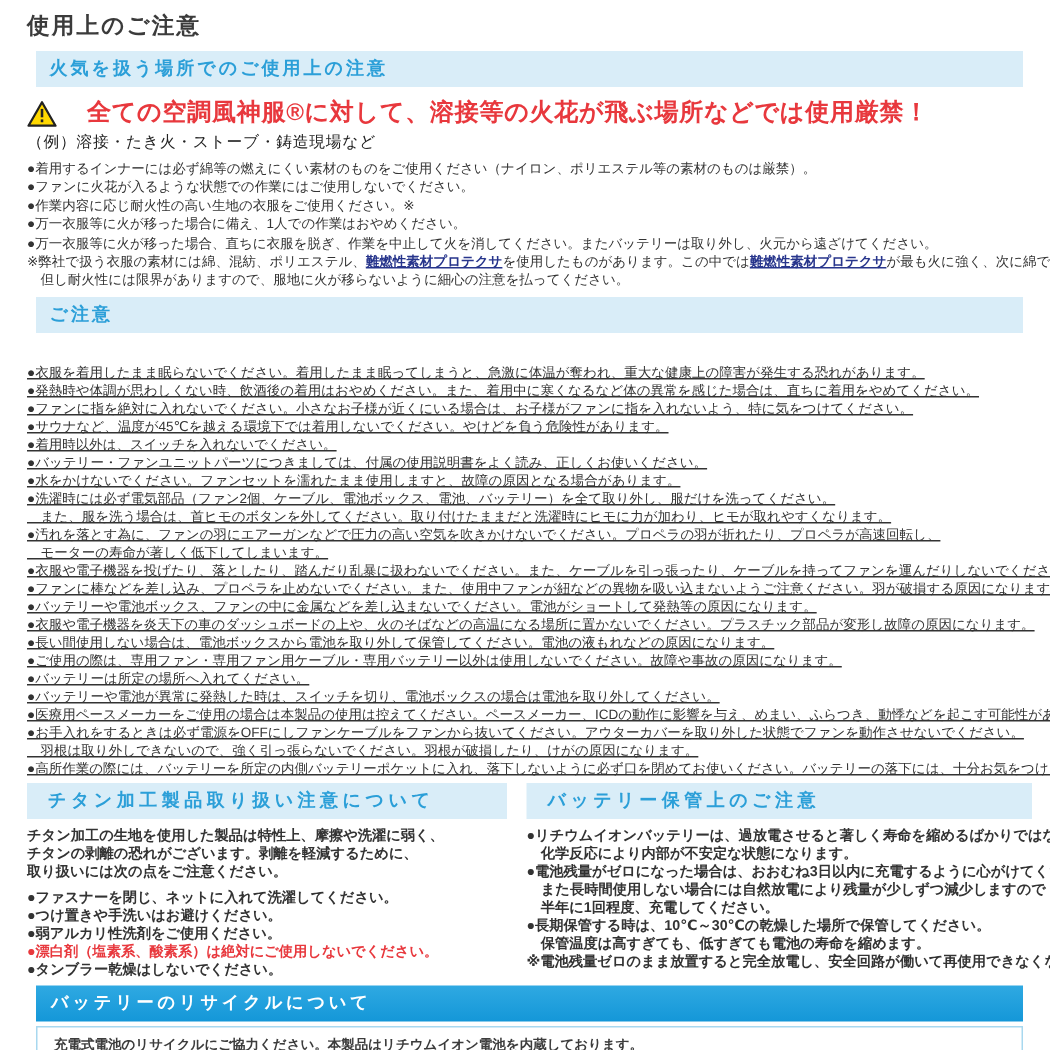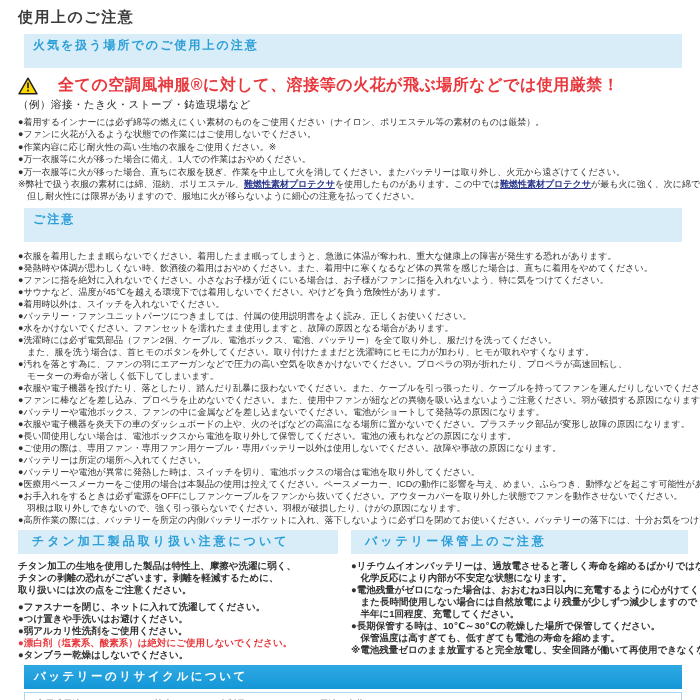--- a/index.html
+++ b/index.html
@@ -10,21 +10,21 @@
   }
   .page{padding:8px 12px 0 18px;box-sizing:border-box;}
   .page-title{
     font-size:15px;font-weight:bold;color:#3b3b3b;
     margin:0 0 7px 0;letter-spacing:1.5px;
   }
   .banner{margin-left:6px;width:658px;box-sizing:border-box;}
   .banner.light{
     background:#d9edf8;color:#2b9fd8;
     font-size:12px;font-weight:bold;letter-spacing:2px;
-    padding:3px 9px 14px 9px;
+    padding:3px 9px 4px 9px;
   }
   .banner.solid{
     background:linear-gradient(#2fa9e2,#1497d8);color:#ffffff;
     font-size:11.5px;font-weight:bold;letter-spacing:2.5px;
     padding:4px 10px 5px 10px;
   }
   .warning-row{display:flex;align-items:center;gap:20px;margin:7px 0 2px 0;}
   .warning-icon{flex:0 0 auto;display:block;}
   .warning-text{
     color:#e8383d;font-size:16px;font-weight:bold;letter-spacing:0.5px;
@@ -33,21 +33,21 @@
   .example{font-size:10.5px;font-weight:normal;color:#222222;margin:1px 0 4px 0;letter-spacing:0.5px;}
   .list .line{
     font-size:9px;line-height:12.4px;color:#333333;white-space:nowrap;
   }
   .caution-list .line{line-height:12px;}
   .line .u{color:#27358c;text-decoration:underline;font-weight:bold;}
   .line.red{color:#e8383d;}
   .line.small{font-size:7.5px;}
   .section-gap{height:5px;}
   .banner.caution{margin-top:5px;}
-  .caution-list{margin-top:8px;}
+  .caution-list{margin-top:20px;text-decoration:underline;}
   .columns{display:flex;gap:13px;margin-top:4px;}
   .col-left{width:320px;flex:0 0 auto;}
   .col-right{flex:1 1 auto;min-width:0;}
   .col-header{
     background:#d9edf8;color:#2b9fd8;
     font-size:12px;font-weight:bold;letter-spacing:3px;
     padding:3px 8px 4px 14px;margin-bottom:6px;
   }
   .col-list .line{line-height:12px;font-size:9.5px;font-weight:bold;}
   .banner.recycle{margin-top:4px;}

